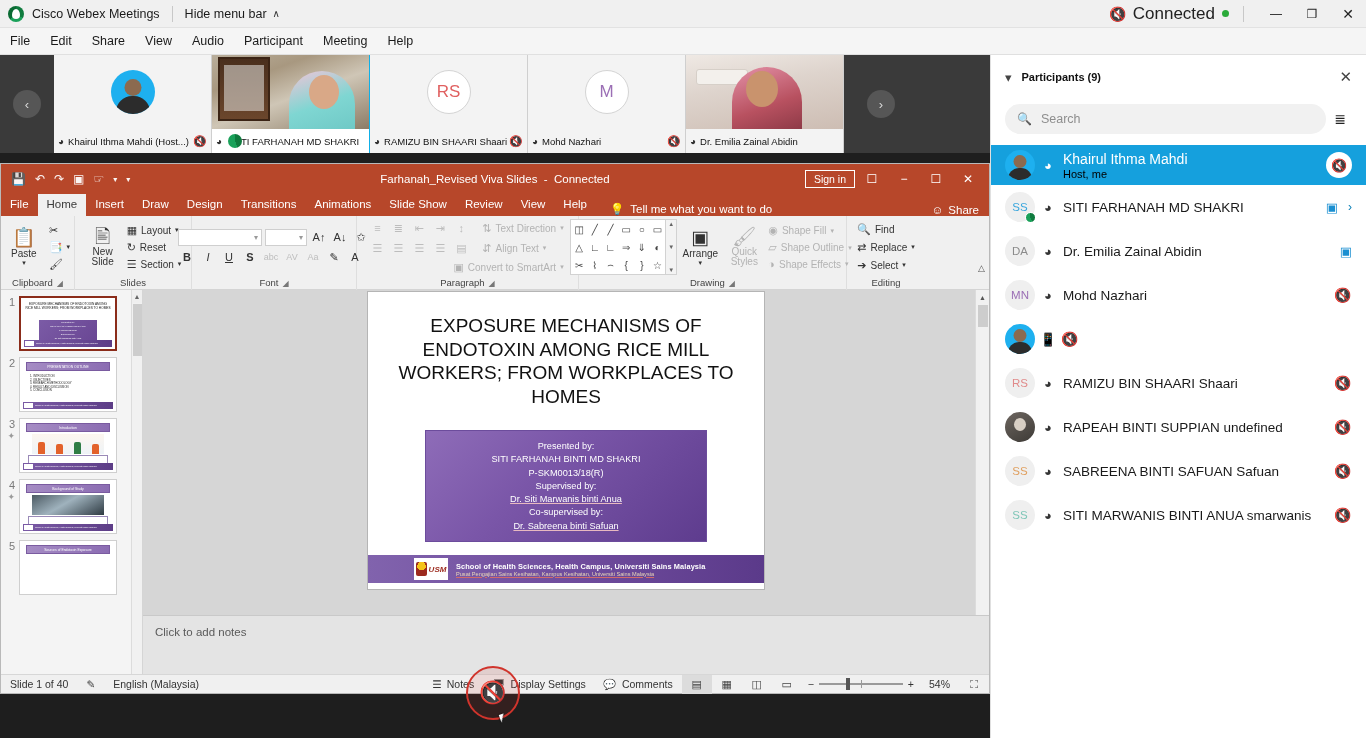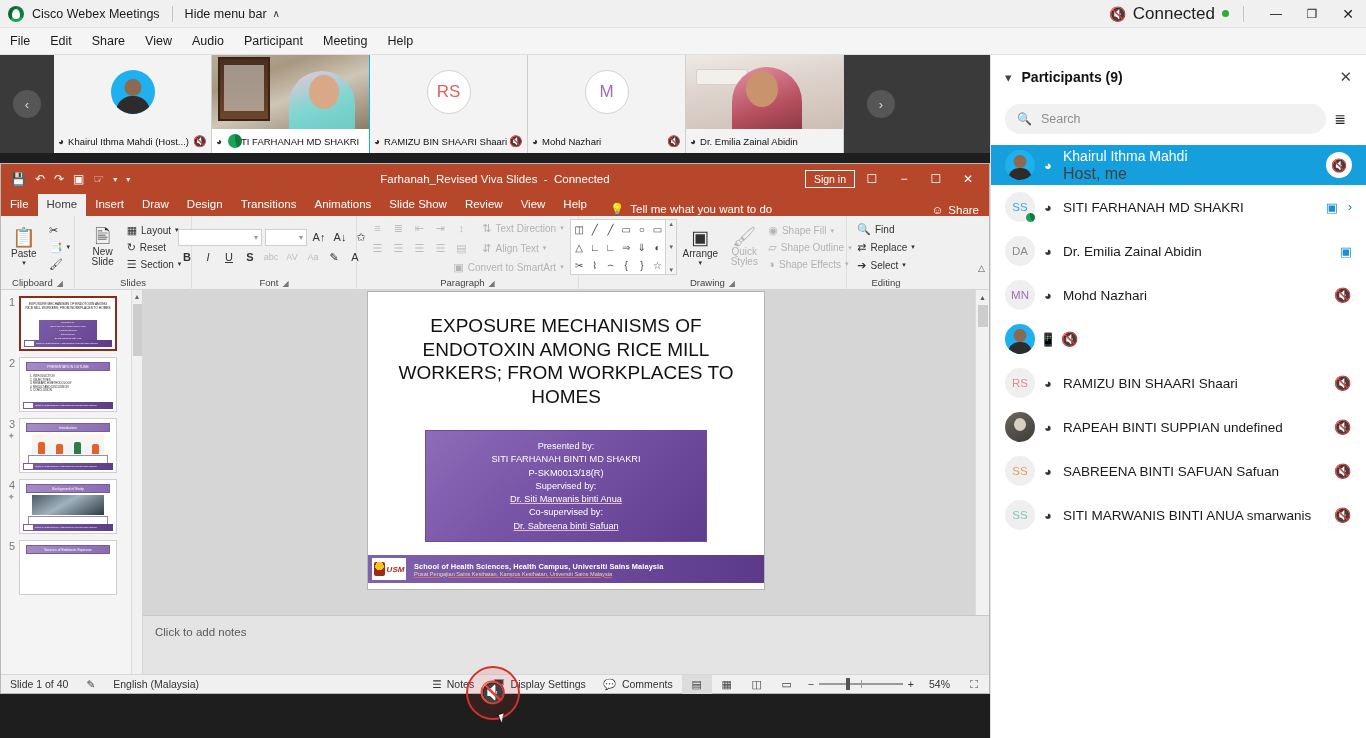--- a/index.html
+++ b/index.html
@@ -182,21 +182,21 @@
   .slide-title { position:absolute; left: 22px; right: 22px; top: 22px;
     text-align:center; font-size: 19px; line-height: 1.24; color:#111; }
   .slide-purple { position:absolute; left: 57px; top: 138px; width: 282px; height: 112px;
     background: linear-gradient(135deg, #8e6cb8 0%, #7a56a8 40%, #5e3c8e 100%);
     border: 1px solid #6c4c9c; display:flex; flex-direction:column;
     align-items:center; justify-content:center; gap: 1px; }
   .sp-line { font-size: 9.2px; color:#fff; line-height: 12.2px; }
   .sp-line.u { text-decoration: underline; text-decoration-color:#e8b9c0; }
   .slide-banner { position:absolute; left: 0; right: 0; bottom: 6px; height: 28px;
     background: linear-gradient(90deg,#8163ad 0%, #6e4b9c 55%, #5b3a8a 100%);
-    display:flex; align-items:center; }
+    display:flex; align-items:center;padding-left:42px; }
   .sb-logo { width: 34px; height: 22px; background:#fff; margin-left: 4px;
     display:flex; align-items:center; justify-content:center; gap:2px; }
   .sb-logo .crest { width:11px; height:14px; background:
     radial-gradient(circle at 50% 30%, #f5c21a 0 38%, #9c2a1e 38% 100%); border-radius:2px; }
   .sb-logo .usm { font-size:8px; color:#9c2a1e; font-weight:bold; font-style:italic; }
   .sb-text { margin-left: 8px; }
   .sb-t1 { font-size: 7.4px; color:#fff; font-weight:bold; letter-spacing:.1px; }
   .sb-t2 { font-size: 5.6px; color:#ead9b8; text-decoration: underline;
     text-decoration-color:#d06a6a; }
   .stage-scroll { position:absolute; right:0; top:0; width: 14px; bottom: 0;
@@ -224,21 +224,21 @@
     display:flex; align-items:center; justify-content:center; color:#d0342c; font-size: 22px; }
   .cursor-arrow { position:absolute; left: 500px; top: 714px; width:0; height:0;
     border-left: 5px solid #fff; border-bottom: 8px solid transparent; transform: rotate(-20deg);
     filter: drop-shadow(0 0 1px #000); }
 
   
   .panel { position:absolute; left: 990px; top: 55px; width: 376px; height: 683px;
     background:#fff; border-left:1px solid #e0e0e0; }
   .panel-head { height: 44px; display:flex; align-items:center; padding: 0 14px; }
   .pn-chev { font-size: 13px; color:#444; margin-right: 10px; }
-  .pn-title { font-size: 14px; color:#111; font-weight: bold; }
+  .pn-title { font-size: 11px; color:#111; font-weight: bold; }
   .pn-close { margin-left:auto; font-size: 15px; color:#444; }
   .search-row { display:flex; align-items:center; padding: 0 12px 0 14px; height: 40px; }
   .search-box { flex:1; height: 30px; background:#f1f1f1; border-radius: 16px;
     display:flex; align-items:center; padding: 0 12px; }
   .s-ico { font-size: 12px; color:#555; }
   .s-ph { font-size: 12.5px; color:#8e8e8e; margin-left: 9px; }
   .sort-ico { width: 28px; text-align:center; font-size: 14px; color:#222; }
   .plist { position:absolute; left:0; right:0; top: 90px; bottom: 0; overflow:hidden; }
   .prow { display:flex; align-items:center; height: 44px; padding: 0 14px; }
   .prow.host { background:#15a0dd; height: 40px; }
@@ -254,21 +254,21 @@
     width:12px; height:13px; border-radius:50%; background:#d8cfc4; }
   .pav.initials { background:#efefef; }
   .pav-badge { position:absolute; right:-1px; bottom:-1px; width:11px; height:11px; border-radius:50%;
     background: conic-gradient(#0f7b3e 0deg 160deg,#1aa15a 160deg 360deg); border:1.5px solid #fff; }
   .pav-wrap { position:relative; flex:0 0 auto; }
   .dev-ico { width: 26px; text-align:center; font-size: 13px; color:#333; }
   .pinfo { flex:1; min-width:0; margin-left: 2px; }
   .pname { font-size: 13.5px; color:#1a1a1a; white-space:nowrap; overflow:hidden;
     text-overflow: ellipsis; }
   .prow.host .pname { color:#fff; font-size: 14px; }
-  .psub { font-size: 16px; color:#404040; margin-top: 1px; }
+  .psub { font-size: 11px; color:#000000; margin-top: 1px; }
   .pright { display:flex; align-items:center; gap: 10px; flex: 0 0 auto; }
   .cam-ico { color:#1a8fd1; font-size: 13px; }
   .mic-red { color:#d0342c; font-size: 14px; }
   .host-mic { width: 26px; height: 26px; border-radius: 50%; background:#fff;
     display:flex; align-items:center; justify-content:center; color:#d0342c; font-size: 13px; }
   .more-dot { color:#0a7fb5; font-size: 12px; }
 </style>
 </head>
 <body>
 

